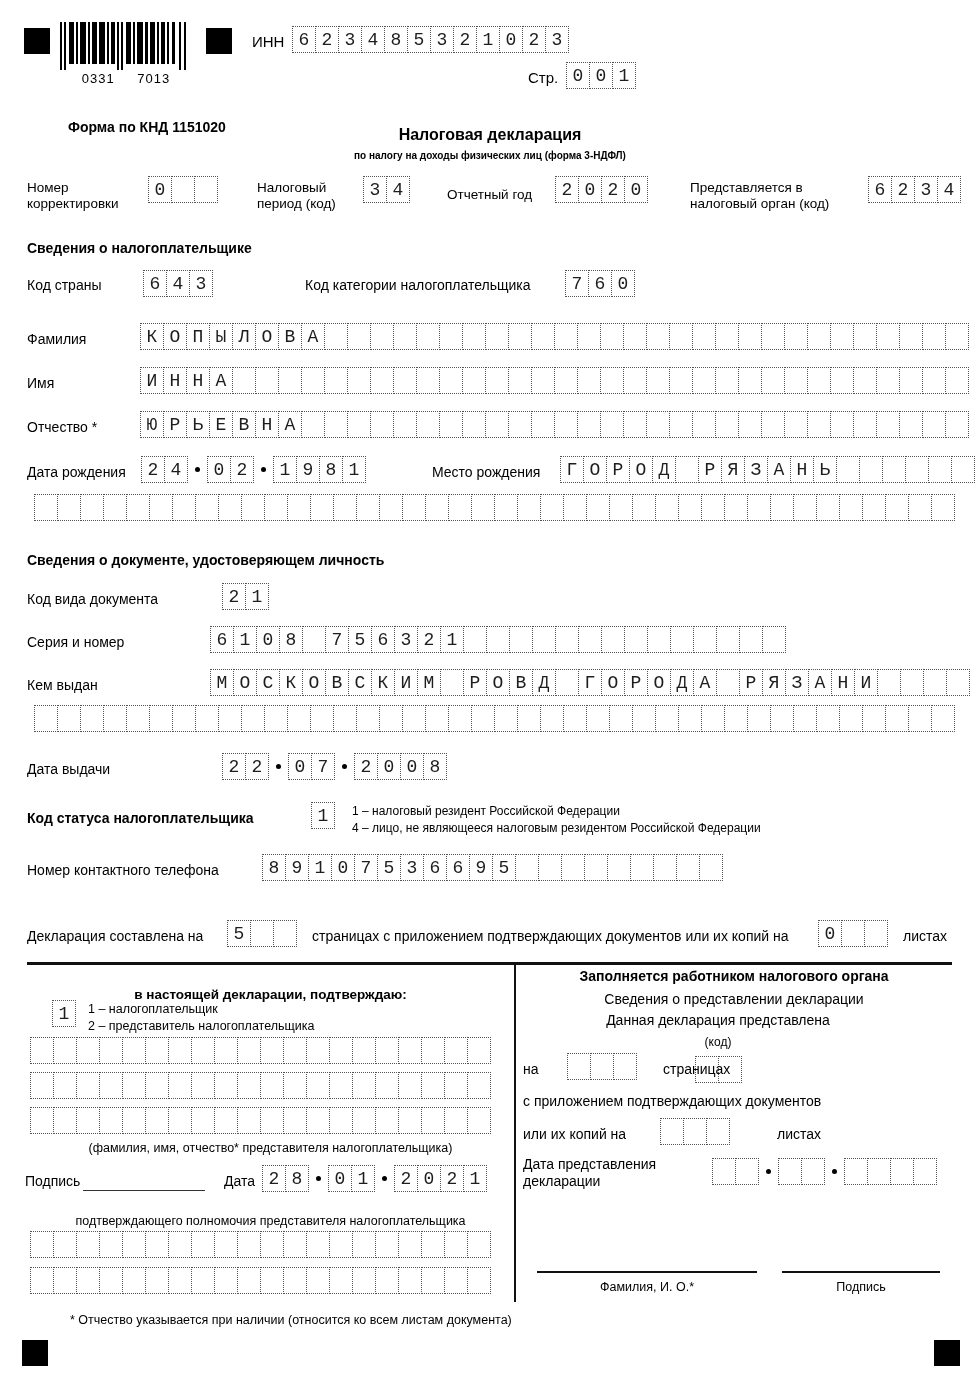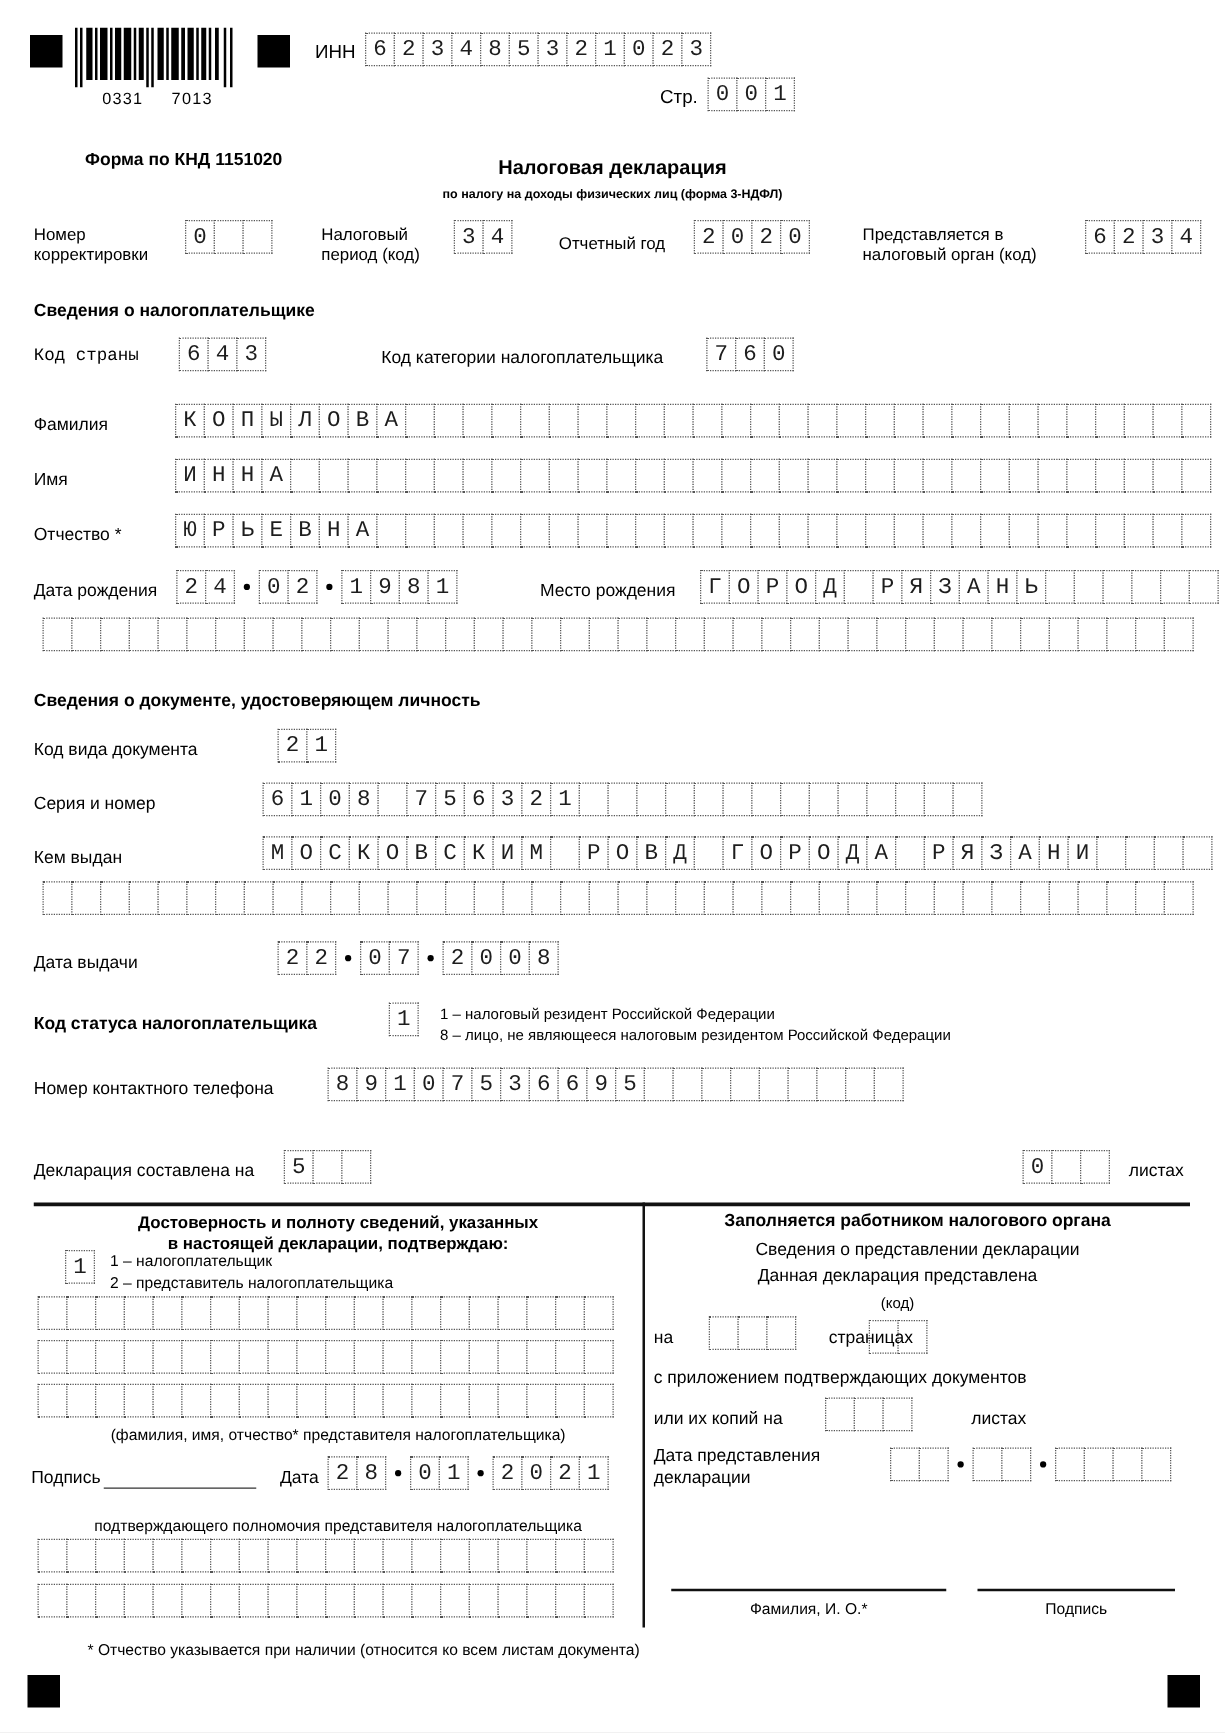--- a/index.html
+++ b/index.html
@@ -113,21 +113,21 @@
   <div class="abs" style="left:690px;top:180px;width:170px;font-size:13.5px;line-height:16px;">Представляется в налоговый орган (код)</div>
   <div class="abs cellrow" style="left:868px;top:176px;">
       <span class="cell">6</span>
       <span class="cell">2</span>
       <span class="cell">3</span>
       <span class="cell">4</span>
     </div>
 
   <div class="abs lbl b" style="left:27px;top:240px;">Сведения о налогоплательщике</div>
 
-  <div class="abs lbl" style="left:27px;top:277px;font-family:Liberation Mono, monospace;">Код страны</div>
+  <div class="abs lbl" style="left:27px;top:277px;">Код страны</div>
   <div class="abs cellrow" style="left:143px;top:270px;">
       <span class="cell">6</span>
       <span class="cell">4</span>
       <span class="cell">3</span>
     </div>
   <div class="abs lbl" style="left:305px;top:277px;">Код категории налогоплательщика</div>
   <div class="abs cellrow" style="left:565px;top:270px;">
       <span class="cell">7</span>
       <span class="cell">6</span>
       <span class="cell">0</span>
@@ -470,21 +470,21 @@
         <span class="cell">0</span>
         <span class="cell">8</span>
       </span>
     </div>
 
   <div class="abs lbl b" style="left:27px;top:810px;">Код статуса налогоплательщика</div>
   <div class="abs cellrow" style="left:311px;top:802px;">
       <span class="cell">1</span>
     </div>
   <div class="abs note" style="left:352px;top:803px;">1 – налоговый резидент Российской Федерации</div>
-  <div class="abs note" style="left:352px;top:820px;">8 – лицо, не являющееся налоговым резидентом Российской Федерации</div>
+  <div class="abs note" style="left:352px;top:820px;">4 – лицо, не являющееся налоговым резидентом Российской Федерации</div>
 
   <div class="abs lbl" style="left:27px;top:862px;">Номер контактного телефона</div>
   <div class="abs cellrow" style="left:262px;top:854px;">
       <span class="cell">8</span>
       <span class="cell">9</span>
       <span class="cell">1</span>
       <span class="cell">0</span>
       <span class="cell">7</span>
       <span class="cell">5</span>
       <span class="cell">3</span>
@@ -502,31 +502,31 @@
       <span class="cell"></span>
       <span class="cell"></span>
     </div>
 
   <div class="abs lbl" style="left:27px;top:928px;">Декларация составлена на</div>
   <div class="abs cellrow" style="left:227px;top:920px;">
       <span class="cell">5</span>
       <span class="cell"></span>
       <span class="cell"></span>
     </div>
+  <div class="abs lbl" style="left:312px;top:928px;">страницах с приложением подтверждающих документов или их копий на</div>
   <div class="abs cellrow" style="left:818px;top:920px;">
       <span class="cell">0</span>
       <span class="cell"></span>
       <span class="cell"></span>
     </div>
   <div class="abs lbl" style="left:903px;top:928px;">листах</div>
 
   <div class="abs hline" style="left:27px;top:962px;width:925px;height:3px;"></div>
   <div class="abs hline" style="left:514px;top:962px;width:2px;height:340px;"></div>
 
-  <div class="abs b ctr" style="left:27px;top:970px;width:487px;font-size:13.5px;">Достоверность и полноту сведений, указанных</div>
   <div class="abs b ctr" style="left:27px;top:987px;width:487px;font-size:13.5px;">в настоящей декларации, подтверждаю:</div>
   <div class="abs cellrow" style="left:52px;top:1000px;">
       <span class="cell">1</span>
     </div>
   <div class="abs cap" style="left:88px;top:1002px;">1 – налогоплательщик</div>
   <div class="abs cap" style="left:88px;top:1019px;">2 – представитель налогоплательщика</div>
 
   <div class="abs cellrow" style="left:30px;top:1037px;">
       <span class="cell"></span>
       <span class="cell"></span>

